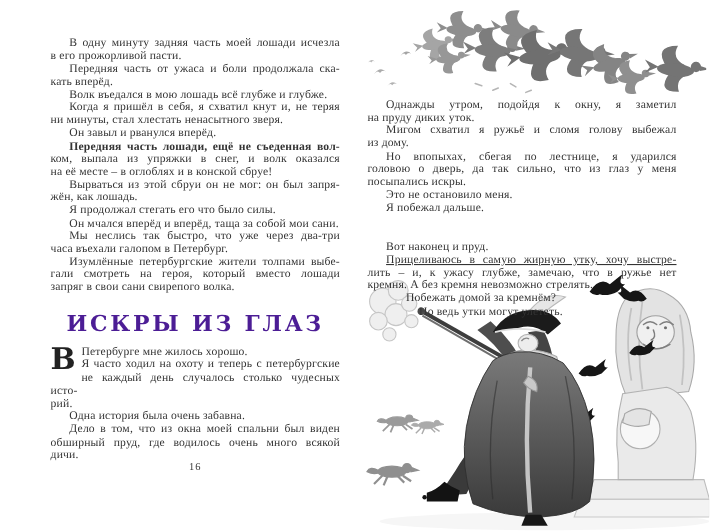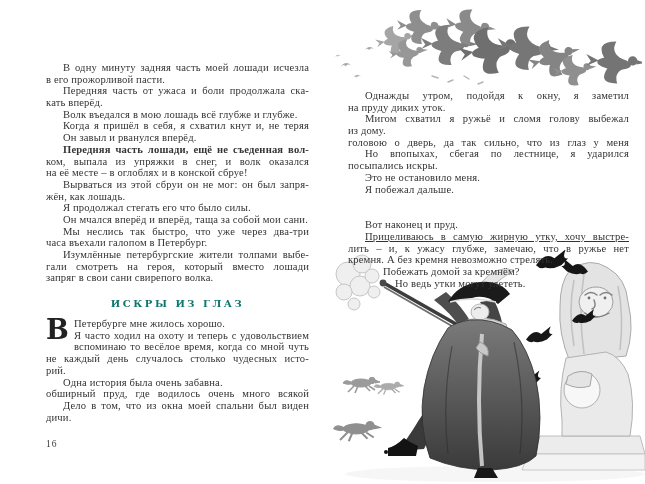--- a/index.html
+++ b/index.html
@@ -1,84 +1,84 @@
 <!DOCTYPE html>
 <html lang="ru"><head>
 <meta charset="utf-8">
 <style>
   html,body{margin:0;padding:0;background:#ffffff;}
   .spread{
     position:relative;width:645px;height:484px;background:#ffffff;overflow:hidden;
     font-family:"Liberation Serif", serif;color:#333333;
   }
   .page{position:absolute;}
-  .page-left{left:46px;top:62px;width:263px;}
+  .page-left{left:46px;top:34px;width:263px;}
   .page-right{left:330px;top:0;width:315px;height:484px;}
   .textcol{font-size:10.6px;line-height:11.68px;letter-spacing:.15px;color:#343434;}
   .line{text-align:justify;min-height:11.68px;}
   .line.j{text-align-last:justify;}
   .chapter{
     margin:14px 0 9px 0;text-align:center;
     font-family:"DejaVu Serif", serif;font-weight:700;
-    font-size:10px;letter-spacing:2.5px;color:#0f766e;
+    font-size:20px;letter-spacing:2.5px;color:#4c1d95;
   }
   .drop{
     float:left;font-family:"DejaVu Serif", serif;font-weight:700;
     font-size:27px;line-height:23.4px;height:23.4px;
     padding-right:5px;color:#222222;
   }
   .pageno{
-    margin-top:16px;font-size:9.5px;
+    margin-top:0;text-align:center;font-size:9.5px;
     letter-spacing:1px;color:#3a3a3a;
   }
   .right-text{
-    position:absolute;left:18px;top:90px;width:281px;z-index:2;
+    position:absolute;left:4px;top:90px;width:281px;z-index:2;
   }
   .illu{position:absolute;z-index:1;}
   .illu-ducks{left:2px;top:6px;}
   .illu-hunter{left:0;top:250px;}
 </style>
 </head>
 <body>
 
 <div class="spread">
 
   <div class="page page-left">
     <div class="textcol">
         <div class="line j" style="text-indent: 17px;">В одну минуту задняя часть моей лошади исчезла</div>
         <div class="line">в его прожорливой пасти.</div>
         <div class="line j" style="text-indent: 17px;">Передняя часть от ужаса и боли продолжала ска-</div>
         <div class="line">кать вперёд.</div>
         <div class="line" style="text-indent: 17px;">Волк въедался в мою лошадь всё глубже и глубже.</div>
         <div class="line j" style="text-indent: 17px;">Когда я пришёл в себя, я схватил кнут и, не теряя</div>
+        <div class="line">ни минуты, стал хлестать ненасытного зверя.</div>
         <div class="line" style="text-indent: 17px;">Он завыл и рванулся вперёд.</div>
         <div class="line j" style="text-indent: 17px; font-weight: bold;">Передняя часть лошади, ещё не съеденная вол-</div>
         <div class="line j">ком, выпала из упряжки в снег, и волк оказался</div>
         <div class="line">на её месте – в оглоблях и в конской сбруе!</div>
         <div class="line j" style="text-indent: 17px;">Вырваться из этой сбруи он не мог: он был запря-</div>
         <div class="line">жён, как лошадь.</div>
         <div class="line" style="text-indent: 17px;">Я продолжал стегать его что было силы.</div>
         <div class="line" style="text-indent: 17px;">Он мчался вперёд и вперёд, таща за собой мои сани.</div>
         <div class="line j" style="text-indent: 17px;">Мы неслись так быстро, что уже через два-три</div>
         <div class="line">часа въехали галопом в Петербург.</div>
         <div class="line j" style="text-indent: 17px;">Изумлённые петербургские жители толпами выбе-</div>
         <div class="line j">гали смотреть на героя, который вместо лошади</div>
         <div class="line">запряг в свои сани свирепого волка.</div>
       </div>
     <div class="chapter">ИСКРЫ ИЗ ГЛАЗ</div>
     <div class="textcol">
         <span class="drop">В</span>
         <div class="line">Петербурге мне жилось хорошо.</div>
-        <div class="line j">Я часто ходил на охоту и теперь с удовольствием</div>
-        <div class="line j">вспоминаю то весёлое время, когда со мной чуть</div>
+        <div class="line j">Я часто ходил на охоту и теперь с петербургские</div>
         <div class="line j">не каждый день случалось столько чудесных исто-</div>
         <div class="line">рий.</div>
         <div class="line" style="text-indent: 17px;">Одна история была очень забавна.</div>
+        <div class="line j" style="text-indent: 17px;">Дело в том, что из окна моей спальни был виден</div>
         <div class="line j">обширный пруд, где водилось очень много всякой</div>
-        <div class="line j" style="text-indent: 17px;">Дело в том, что из окна моей спальни был виден</div>
         <div class="line">дичи.</div>
       </div>
     <div class="pageno">16</div>
   </div>
 
   <div class="page page-right">
 
     <svg class="illu illu-ducks" width="310" height="84" viewBox="0 0 310 84" role="img" aria-label="flock-of-wild-ducks-in-flight">
       <defs>
         <g id="duck">
@@ -111,22 +111,22 @@
         <line x1="132" y1="70" x2="137" y2="73"></line>
         <line x1="146" y1="78" x2="151" y2="76"></line>
       </g>
     </svg>
 
     <div class="textcol right-text">
         <div class="line j" style="text-indent: 17px;">Однажды утром, подойдя к окну, я заметил</div>
         <div class="line">на пруду диких уток.</div>
         <div class="line j" style="text-indent: 17px;">Мигом схватил я ружьё и сломя голову выбежал</div>
         <div class="line">из дому.</div>
+        <div class="line j" style="text-indent: 17px;">Но впопыхах, сбегая по лестнице, я ударился</div>
         <div class="line j">головою о дверь, да так сильно, что из глаз у меня</div>
-        <div class="line j" style="text-indent: 17px;">Но впопыхах, сбегая по лестнице, я ударился</div>
         <div class="line">посыпались искры.</div>
         <div class="line" style="text-indent: 17px;">Это не остановило меня.</div>
         <div class="line" style="text-indent: 17px;">Я побежал дальше.</div>
         <div class="line" style="text-indent: 17px; margin-top: 24px;">Вот наконец и пруд.</div>
         <div class="line j" style="text-indent: 17px; text-decoration: underline;">Прицеливаюсь в самую жирную утку, хочу выстре-</div>
         <div class="line j">лить – и, к ужасу глубже, замечаю, что в ружье нет</div>
         <div class="line">кремня. А без кремня невозможно стрелять.</div>
         <div class="line" style="text-indent: 35px;">Побежать домой за кремнём?</div>
         <div class="line" style="text-indent: 47px;">Но ведь утки могут улететь.</div>
       </div>

